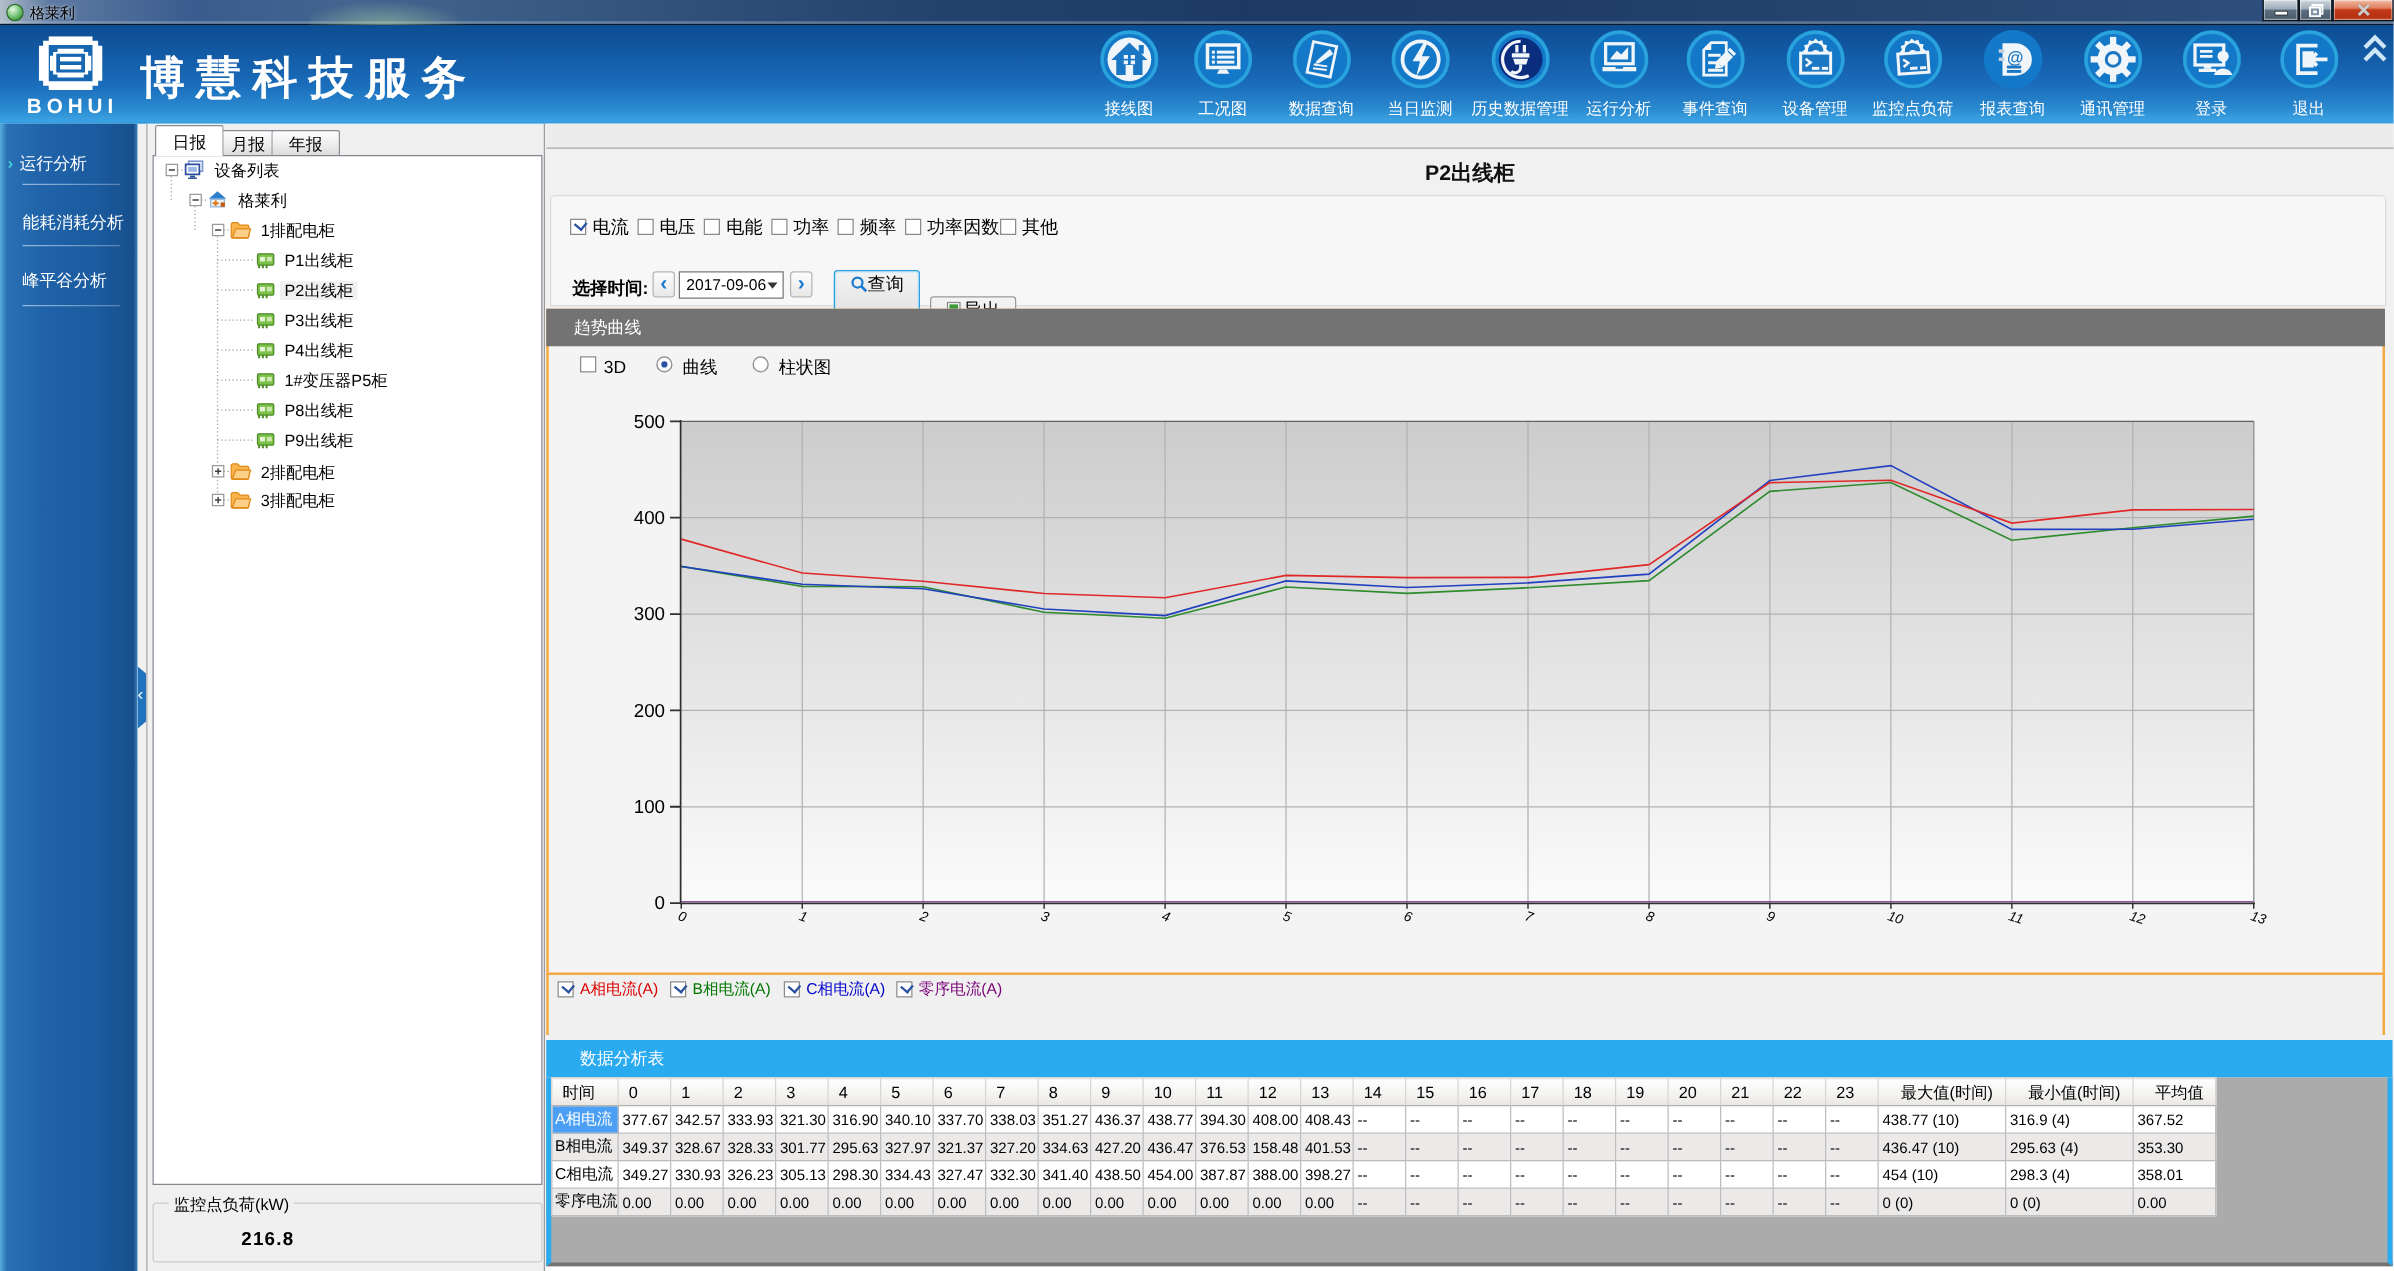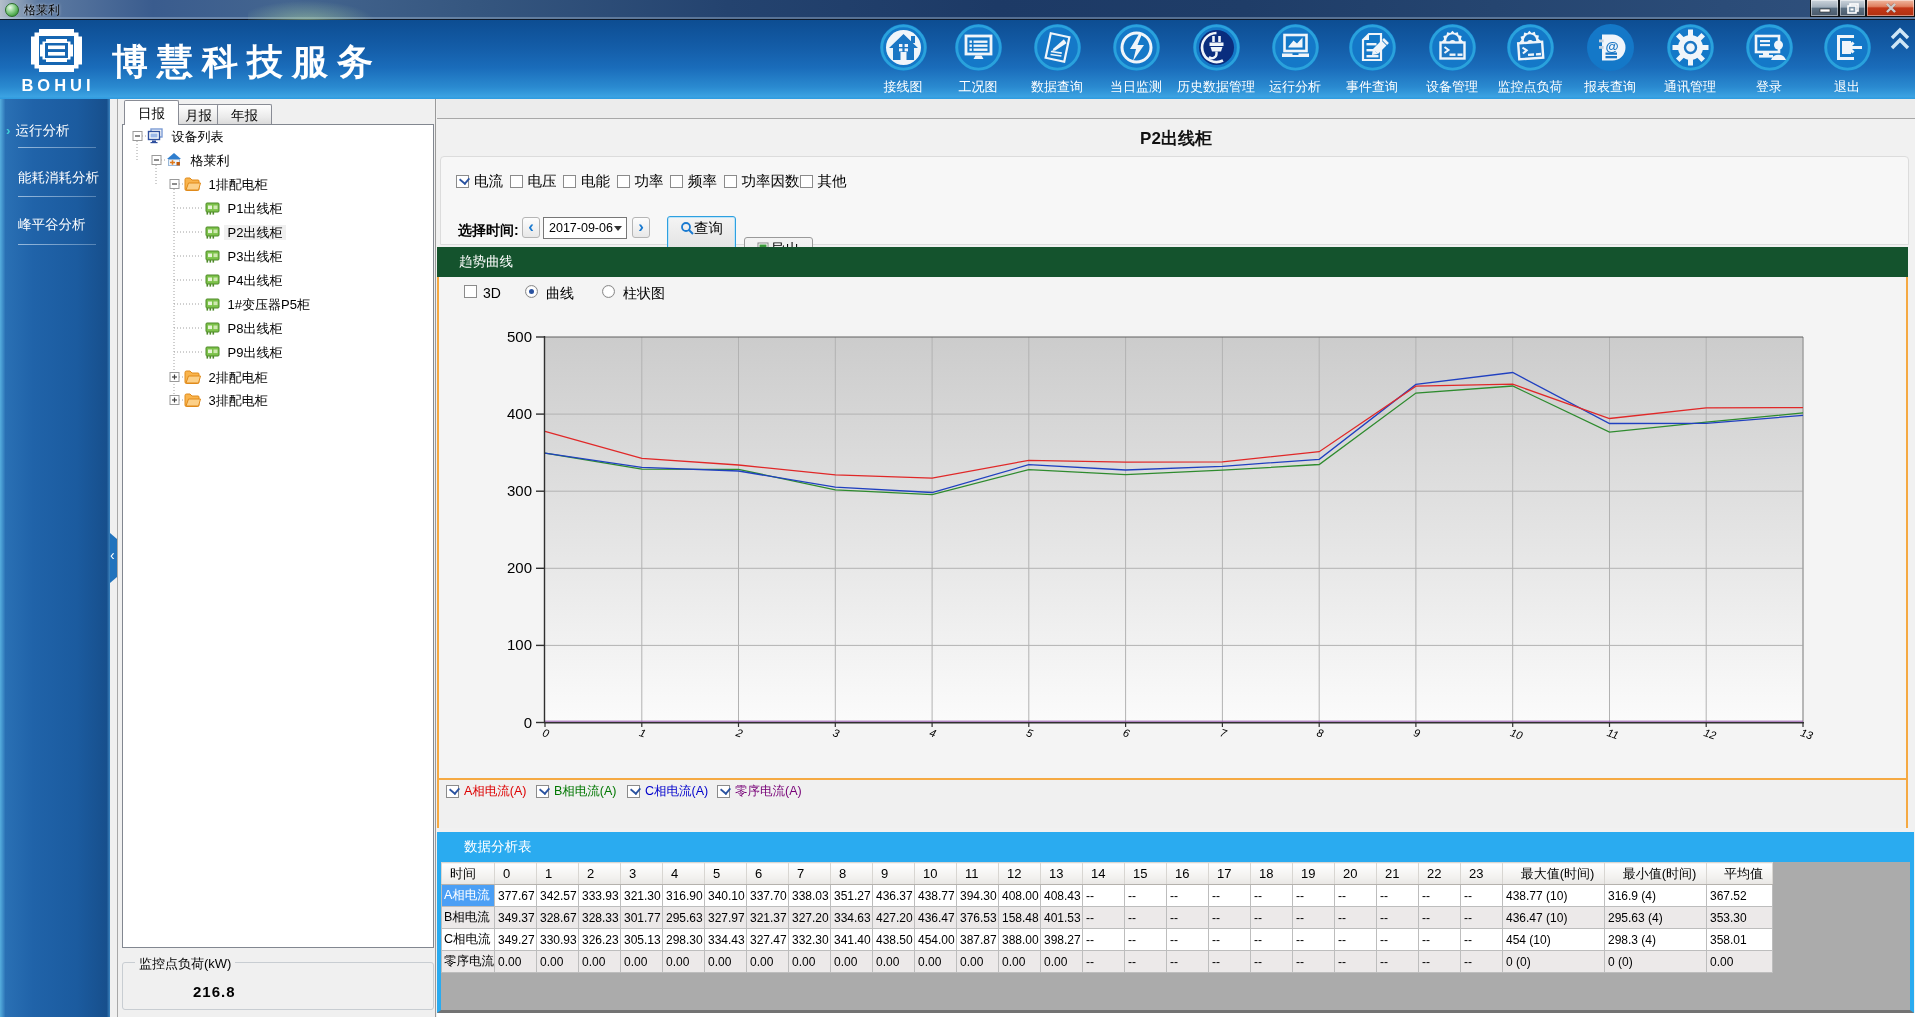--- a/index.html
+++ b/index.html
@@ -69,21 +69,21 @@
   color:#1a7ad0; text-align:center; line-height:17px; font-size:17px; font-weight:bold; vertical-align:middle; }
 .datebox { display:inline-block; width:84px; height:22px; background:#fff; border:1px solid #777; font-size:12.5px; font-weight:normal;
   line-height:20px; padding-left:5px; vertical-align:middle; position:relative; }
 .datebox:after { content:""; position:absolute; right:4px; top:8px; border:4px solid transparent; border-top:5px solid #333; }
 .btn { display:inline-block; height:36px; line-height:22px; padding:0 12px; font-size:14.5px; font-weight:normal;
   background:linear-gradient(#f4f4f4,#e2e2e2); border:1px solid #9a9a9a; border-radius:3px; vertical-align:middle; }
 .btn.q { border:1px solid #2da0e0; box-shadow:0 0 0 1px #bfe4f8 inset; }
 
 
 #chartpanel { position:absolute; left:0px; top:148px; width:1471px; height:581px; border:2px solid #f5a942; background:#f4f4f4; }
-#chartpanel .hdr { position:absolute; left:-2px; top:-2px; width:1471px; height:30px; background:#14532d; color:#fff; font-size:13.5px; line-height:30px; padding-left:22px; }
+#chartpanel .hdr { position:absolute; left:-2px; top:-2px; width:1471px; height:30px; background:#737373; color:#fff; font-size:13.5px; line-height:30px; padding-left:22px; }
 #chartopts { position:absolute; left:25px; top:36px; font-size:14px; height:16px; }
 #chartopts span { white-space:nowrap; }
 .radio { display:inline-block; width:13px; height:13px; border-radius:50%; background:radial-gradient(#fff 55%,#c9c9c9); border:1px solid #8b8b8b; vertical-align:-2px; position:relative; }
 .radio.on:after { content:""; position:absolute; left:3px; top:3px; width:5px; height:5px; border-radius:50%; background:#2a52a0; }
 #legendbar { position:absolute; left:-2px; top:529px; width:1471px; height:50px; background:#f0f0f0; border:2px solid #f5a942; border-bottom:none; font-size:12.5px; }
 #legendbar .item { position:absolute; top:3px; }
 #legendbar .cb { vertical-align:-3px; margin-right:5px; }
 
 
 #bluebar { position:absolute; left:0; top:733px; width:1477px; height:30px; background:#2aabf0; color:#fff; font-size:13.5px; line-height:30px; padding-left:27px; }

